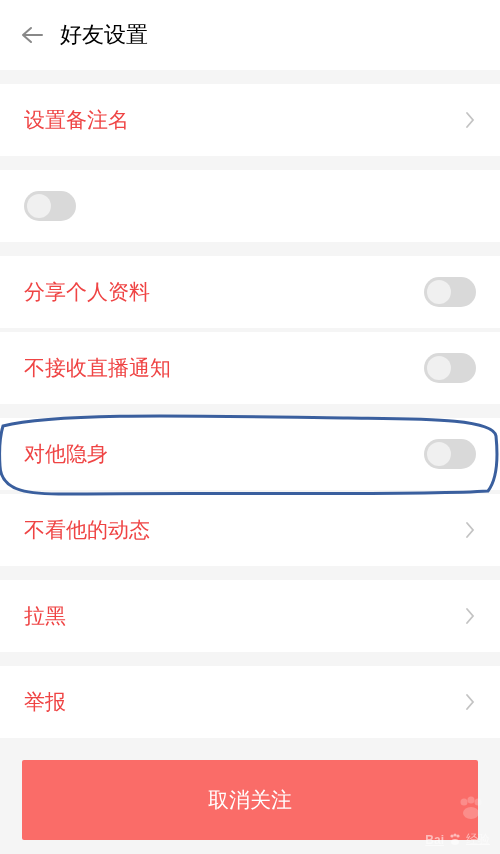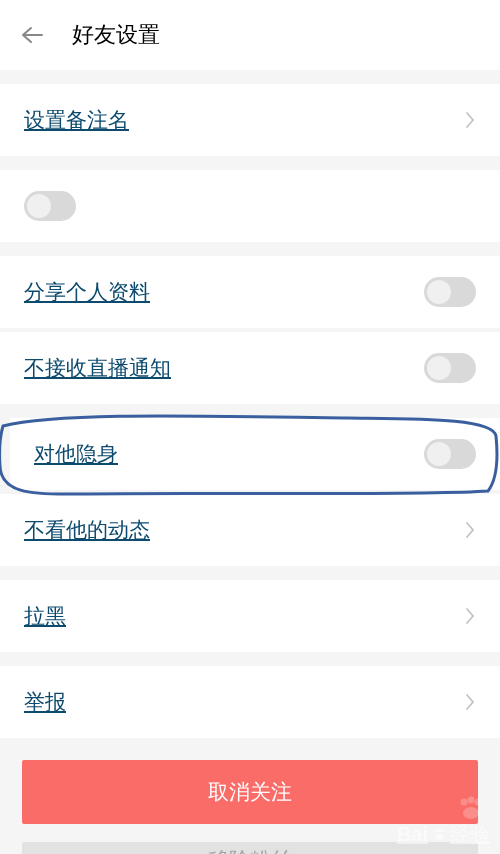--- a/index.html
+++ b/index.html
@@ -27,43 +27,42 @@
       height: 24px;
       display: flex;
       align-items: center;
       justify-content: center;
       cursor: pointer;
     }
     .title {
       font-size: 22px;
       font-weight: 500;
       color: #000;
-      margin-left: 28px;
+      margin-left: 16px;
     }
     .gap {
       height: 14px;
       background: #f5f5f5;
     }
     .gap-small {
       height: 4px;
       background: #f5f5f5;
     }
     .list-item {
       background: #fff;
       height: 72px;
       display: flex;
       align-items: center;
       justify-content: space-between;
       padding: 0 24px;
       cursor: pointer;
     }
     .item-label {
       font-size: 21px;
-      color: #0c4a6e;
-      text-decoration: underline;
+      color: #ef4444;
     }
     .chevron {
       width: 12px;
       height: 20px;
       display: flex;
       align-items: center;
       justify-content: center;
       opacity: 0.35;
     }
     .toggle {
@@ -79,39 +78,38 @@
       position: absolute;
       width: 24px;
       height: 24px;
       background: #f0f0f0;
       border-radius: 50%;
       top: 3px;
       left: 3px;
     }
     .highlight-wrapper {
       position: relative;
-      padding-left: 10px;
     }
     .highlight-circle {
       position: absolute;
       pointer-events: none;
       top: -12px;
       left: -2px;
       width: 502px;
       height: 96px;
       z-index: 10;
     }
     .unfollow-section {
       padding: 22px;
       background: #f5f5f5;
     }
     .unfollow-button {
       background: #fa6c68;
       color: #fff;
-      height: 64px;
+      height: 80px;
       display: flex;
       align-items: center;
       justify-content: center;
       font-size: 21px;
       border-radius: 2px;
       cursor: pointer;
     }
     .secondary-button {
       background: #e2e2e2;
       color: #a5a5a5;
@@ -123,21 +121,21 @@
       margin-top: 18px;
       padding-bottom: 0;
       overflow: hidden;
       border-radius: 2px;
     }
     .watermark {
       position: absolute;
       bottom: 6px;
       right: 10px;
       color: rgba(255,255,255,0.55);
-      font-size: 20px;
+      font-size: 12px;
       z-index: 20;
       display: flex;
       align-items: center;
       gap: 4px;
       text-decoration: underline;
     }
     .paw-icon {
       position: absolute;
       bottom: 28px;
       right: 14px;

